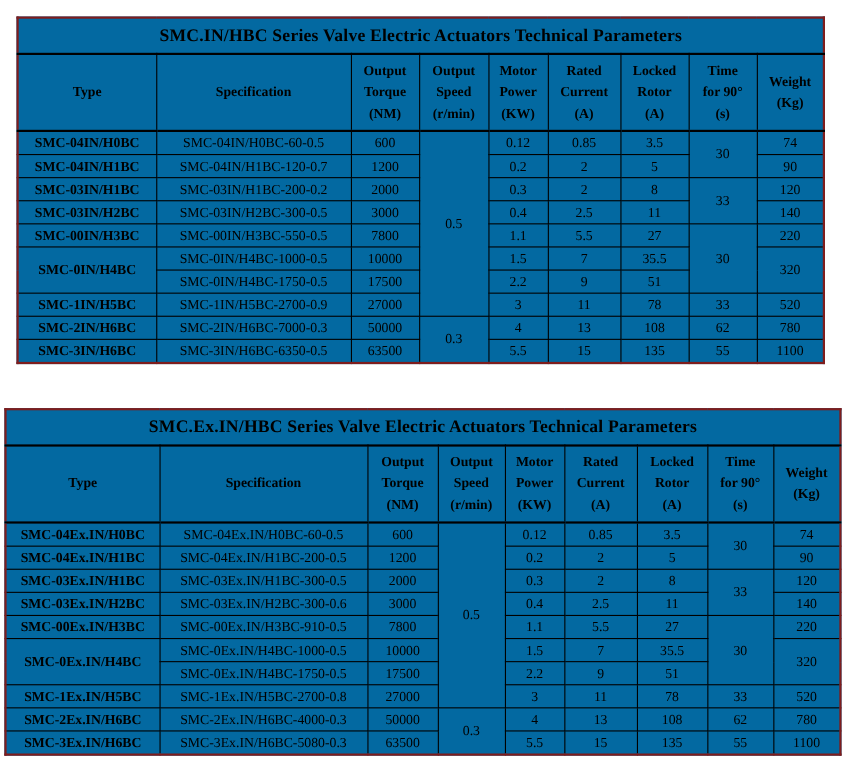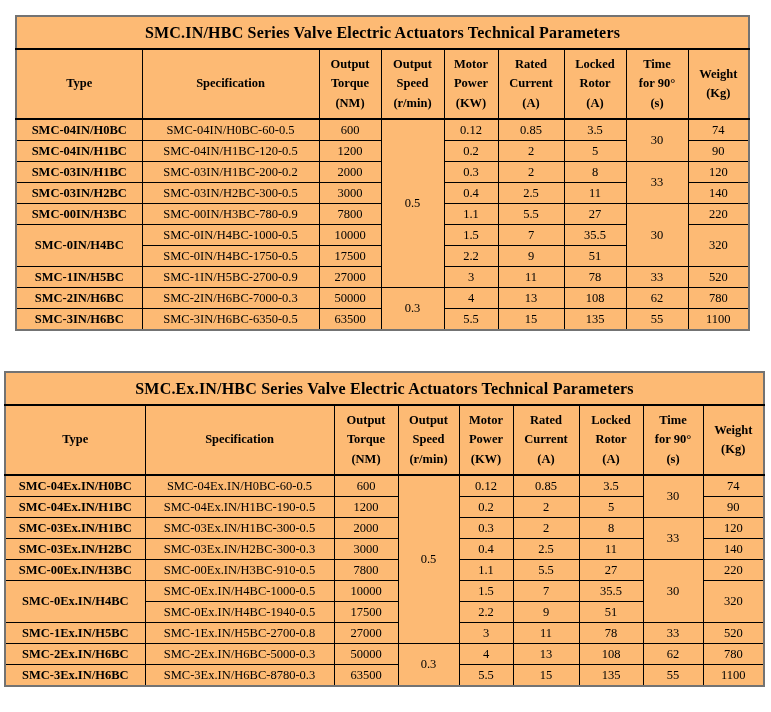--- a/index.html
+++ b/index.html
@@ -13,22 +13,22 @@
   }
   .page {
     width: 771px;
     height: 712px;
     overflow: hidden;
     background: #ffffff;
   }
   table.params-table {
     border-collapse: collapse;
     table-layout: fixed;
-    border: 2px solid #737373;
-    background: #fdba74;
+    border: 2px solid #7f1d1d;
+    background: #0369a1;
   }
   table.table-1 {
     width: 733px;
     margin: 15px 0 0 15px;
   }
   table.table-2 {
     width: 759px;
     margin: 40px 0 0 4px;
   }
   .params-table th, .params-table td {
@@ -107,21 +107,21 @@
           <td class="num">600</td>
           <td class="num" rowspan="8">0.5</td>
           <td class="num">0.12</td>
           <td class="num">0.85</td>
           <td class="num">3.5</td>
           <td class="num" rowspan="2">30</td>
           <td class="num">74</td>
         </tr>
         <tr>
           <td class="type">SMC-04IN/H1BC</td>
-          <td class="spec">SMC-04IN/H1BC-120-0.5</td>
+          <td class="spec">SMC-04IN/H1BC-120-0.7</td>
           <td class="num">1200</td>
           <td class="num">0.2</td>
           <td class="num">2</td>
           <td class="num">5</td>
           <td class="num">90</td>
         </tr>
         <tr>
           <td class="type">SMC-03IN/H1BC</td>
           <td class="spec">SMC-03IN/H1BC-200-0.2</td>
           <td class="num">2000</td>
@@ -135,21 +135,21 @@
           <td class="type">SMC-03IN/H2BC</td>
           <td class="spec">SMC-03IN/H2BC-300-0.5</td>
           <td class="num">3000</td>
           <td class="num">0.4</td>
           <td class="num">2.5</td>
           <td class="num">11</td>
           <td class="num">140</td>
         </tr>
         <tr>
           <td class="type">SMC-00IN/H3BC</td>
-          <td class="spec">SMC-00IN/H3BC-780-0.9</td>
+          <td class="spec">SMC-00IN/H3BC-550-0.5</td>
           <td class="num">7800</td>
           <td class="num">1.1</td>
           <td class="num">5.5</td>
           <td class="num">27</td>
           <td class="num" rowspan="3">30</td>
           <td class="num">220</td>
         </tr>
         <tr>
           <td class="type" rowspan="2">SMC-0IN/H4BC</td>
           <td class="spec">SMC-0IN/H4BC-1000-0.5</td>
@@ -235,40 +235,40 @@
           <td class="num">600</td>
           <td class="num" rowspan="8">0.5</td>
           <td class="num">0.12</td>
           <td class="num">0.85</td>
           <td class="num">3.5</td>
           <td class="num" rowspan="2">30</td>
           <td class="num">74</td>
         </tr>
         <tr>
           <td class="type">SMC-04Ex.IN/H1BC</td>
-          <td class="spec">SMC-04Ex.IN/H1BC-190-0.5</td>
+          <td class="spec">SMC-04Ex.IN/H1BC-200-0.5</td>
           <td class="num">1200</td>
           <td class="num">0.2</td>
           <td class="num">2</td>
           <td class="num">5</td>
           <td class="num">90</td>
         </tr>
         <tr>
           <td class="type">SMC-03Ex.IN/H1BC</td>
           <td class="spec">SMC-03Ex.IN/H1BC-300-0.5</td>
           <td class="num">2000</td>
           <td class="num">0.3</td>
           <td class="num">2</td>
           <td class="num">8</td>
           <td class="num" rowspan="2">33</td>
           <td class="num">120</td>
         </tr>
         <tr>
           <td class="type">SMC-03Ex.IN/H2BC</td>
-          <td class="spec">SMC-03Ex.IN/H2BC-300-0.3</td>
+          <td class="spec">SMC-03Ex.IN/H2BC-300-0.6</td>
           <td class="num">3000</td>
           <td class="num">0.4</td>
           <td class="num">2.5</td>
           <td class="num">11</td>
           <td class="num">140</td>
         </tr>
         <tr>
           <td class="type">SMC-00Ex.IN/H3BC</td>
           <td class="spec">SMC-00Ex.IN/H3BC-910-0.5</td>
           <td class="num">7800</td>
@@ -281,50 +281,50 @@
         <tr>
           <td class="type" rowspan="2">SMC-0Ex.IN/H4BC</td>
           <td class="spec">SMC-0Ex.IN/H4BC-1000-0.5</td>
           <td class="num">10000</td>
           <td class="num">1.5</td>
           <td class="num">7</td>
           <td class="num">35.5</td>
           <td class="num" rowspan="2">320</td>
         </tr>
         <tr>
-          <td class="spec">SMC-0Ex.IN/H4BC-1940-0.5</td>
+          <td class="spec">SMC-0Ex.IN/H4BC-1750-0.5</td>
           <td class="num">17500</td>
           <td class="num">2.2</td>
           <td class="num">9</td>
           <td class="num">51</td>
         </tr>
         <tr>
           <td class="type">SMC-1Ex.IN/H5BC</td>
           <td class="spec">SMC-1Ex.IN/H5BC-2700-0.8</td>
           <td class="num">27000</td>
           <td class="num">3</td>
           <td class="num">11</td>
           <td class="num">78</td>
           <td class="num">33</td>
           <td class="num">520</td>
         </tr>
         <tr>
           <td class="type">SMC-2Ex.IN/H6BC</td>
-          <td class="spec">SMC-2Ex.IN/H6BC-5000-0.3</td>
+          <td class="spec">SMC-2Ex.IN/H6BC-4000-0.3</td>
           <td class="num">50000</td>
           <td class="num" rowspan="2">0.3</td>
           <td class="num">4</td>
           <td class="num">13</td>
           <td class="num">108</td>
           <td class="num">62</td>
           <td class="num">780</td>
         </tr>
         <tr>
           <td class="type">SMC-3Ex.IN/H6BC</td>
-          <td class="spec">SMC-3Ex.IN/H6BC-8780-0.3</td>
+          <td class="spec">SMC-3Ex.IN/H6BC-5080-0.3</td>
           <td class="num">63500</td>
           <td class="num">5.5</td>
           <td class="num">15</td>
           <td class="num">135</td>
           <td class="num">55</td>
           <td class="num">1100</td>
         </tr>
       </tbody>
   </table>
 

